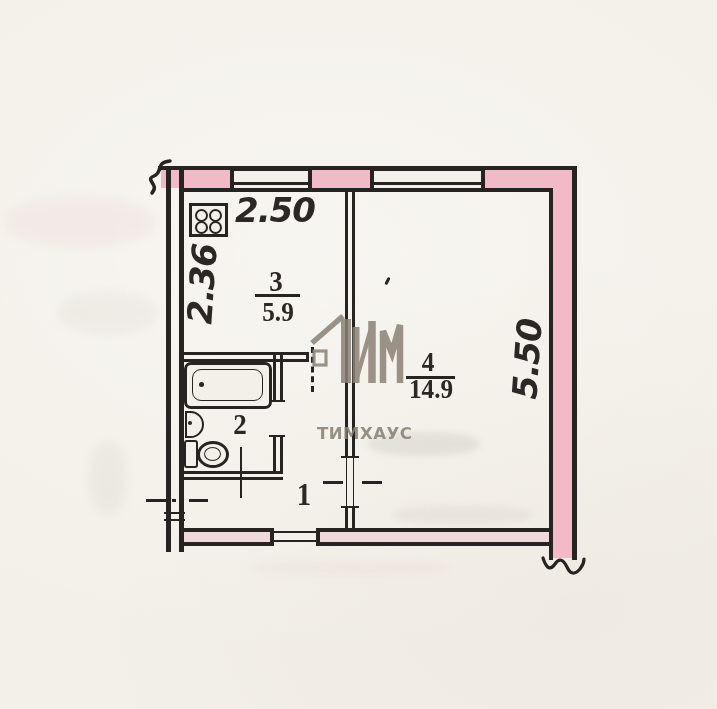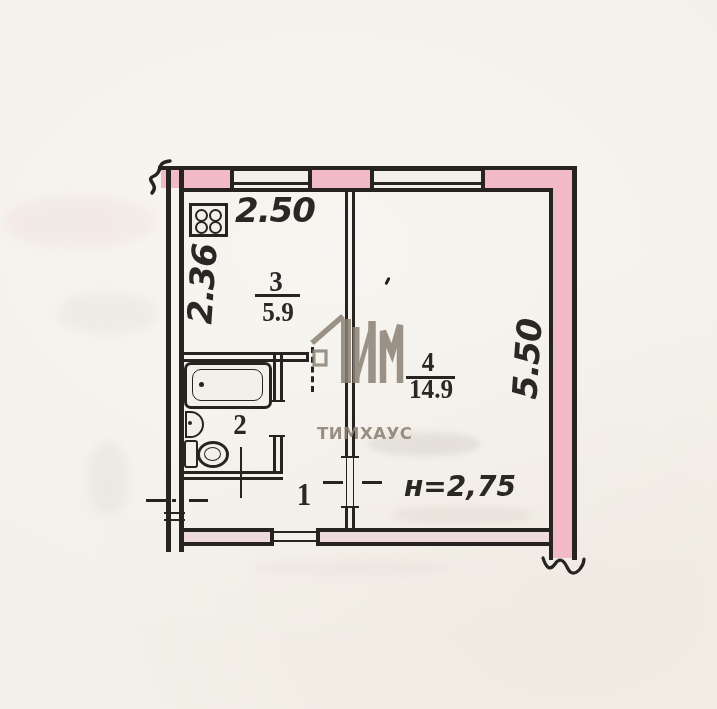--- a/index.html
+++ b/index.html
@@ -131,21 +131,20 @@
   </div>
 
   <div class="fixture" style="left:184px;top:440px;width:10px;height:24px;border-width:2.6px;border-radius:3px;"></div>
   <div class="fixture" style="left:197px;top:441px;width:26px;height:21px;border-width:3px;border-radius:50%;">
     <div style="position:absolute;left:4px;top:3px;width:15px;height:12px;border:1.6px solid #262321;border-radius:50%;"></div>
   </div>
 
   <div class="dim" style="left:235px;top:193px;text-align:center;">2.50</div>
   <div class="dim rot" style="left:202px;top:284px;">2.36</div>
   <div class="dim rot" style="left:527px;top:359px;">5.50</div>
-  <div class="dim" style="left:404px;top:473px;font-size:28px;letter-spacing:0;">н=2,75</div>
 
   <div class="rnum" style="left:276px;top:281px;">3</div>
   <div class="fracbar" style="left:255px;top:294px;width:45px;"></div>
   <div class="rnum" style="left:278px;top:312px;font-size:28px;">5.9</div>
 
   <div class="rnum" style="left:428px;top:362px;font-size:28px;">4</div>
   <div class="fracbar" style="left:406px;top:376px;width:49px;"></div>
   <div class="rnum" style="left:431px;top:389px;font-size:28px;">14.9</div>
 
   <div class="rnum" style="left:240px;top:424px;">2</div>

